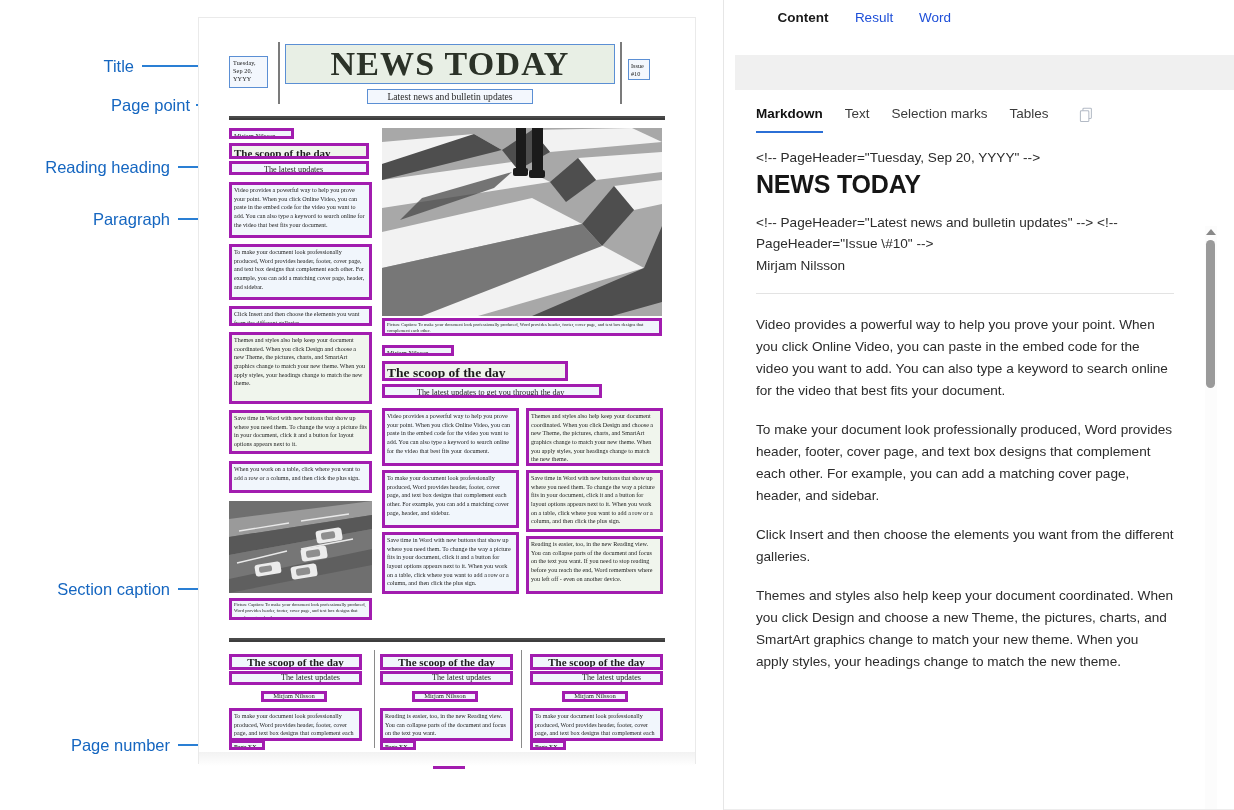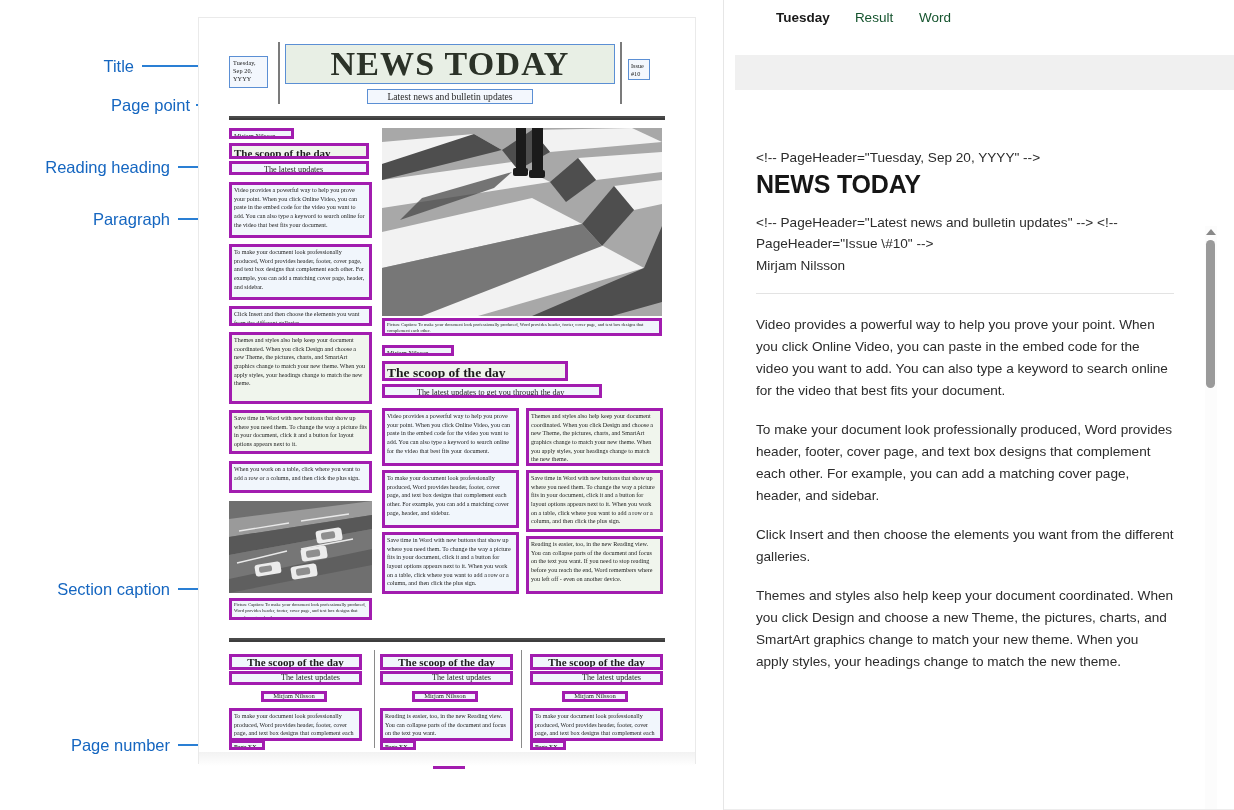--- a/index.html
+++ b/index.html
@@ -103,21 +103,21 @@
     background:#ffffff; border-left:1px solid #e6e6e6;
   }
   #tabstrip {
     position:absolute; left:0; top:55px; width:100%; height:35px;
     background:#f0f0f0;
   }
   #tabstrip-left-edge{ position:absolute; left:0; top:55px; width:11px; height:35px; background:#ffffff; }
   .tab {
     position:absolute; top:0; height:35px; padding:0 15px;
     display:flex; align-items:center; justify-content:center;
-    font-size:13.5px; color:#14532d; cursor:default;
+    font-size:13.5px; color:#1d4ed8; cursor:default;
   }
   .tab.active {
     background:#ffffff; font-weight:bold; color:#1a1a1a;
     border-radius:6px 6px 0 0;
   }
   #panel-body { position:absolute; left:0; top:90px; width:100%; height:720px; background:#ffffff; }
 
   #subtabs { position:absolute; left:32px; top:10px; height:30px; display:flex; align-items:center; gap:22px; }
   .subtab { font-size:13.5px; color:#3b3b3b; position:relative; padding-bottom:3px; cursor:default; }
   .subtab.active { font-weight:bold; color:#111; }
@@ -311,31 +311,51 @@
   </div>
   <div id="doc-page-shadow"></div>
 </div>
 
 <div id="right-pane">
 
   <div id="tabstrip"></div>
   <div id="tabstrip-left-edge"></div>
 
   <div class="tab active" style="left:40px; width:78px;">
-    <span>Tuesday</span>
+    <span>Content</span>
   </div>
   <div class="tab" style="left:118px; width:64px;">
     <span>Result</span>
   </div>
   <div class="tab" style="left:182px; width:58px;">
     <span>Word</span>
   </div>
 
   <div id="panel-body">
 
+    <div id="subtabs">
+      <div class="subtab active">
+        <span>Markdown</span>
+      </div>
+      <div class="subtab">
+        <span>Text</span>
+      </div>
+      <div class="subtab">
+        <span>Selection marks</span>
+      </div>
+      <div class="subtab">
+        <span>Tables</span>
+      </div>
+      <span class="copy-ico" style="margin-left:8px;">
+        <svg viewBox="0 0 16 17" width="15" height="16" fill="none" stroke="#9aa4b2" stroke-width="1.1">
+          <rect x="4.2" y="1.2" width="9" height="11" rx="1"></rect>
+          <rect x="1.5" y="4" width="9" height="11.5" rx="1" fill="#ffffff"></rect>
+        </svg>
+      </span>
+    </div>
 
     <div id="md-scroll">
       <p class="md-comment">&lt;!-- PageHeader="Tuesday, Sep 20, YYYY" --&gt;</p>
       <h1 class="md-h1">NEWS TODAY</h1>
       <p class="md-comment">&lt;!-- PageHeader="Latest news and bulletin updates" --&gt; &lt;!-- PageHeader="Issue \#10" --&gt;</p>
       <p class="md-name">Mirjam Nilsson</p>
       <hr class="md-hr">
       <p class="md-p">Video provides a powerful way to help you prove your point. When you click Online Video, you can paste in the embed code for the video you want to add. You can also type a keyword to search online for the video that best fits your document.</p>
       <p class="md-p">To make your document look professionally produced, Word provides header, footer, cover page, and text box designs that complement each other. For example, you can add a matching cover page, header, and sidebar.</p>
       <p class="md-p">Click Insert and then choose the elements you want from the different galleries.</p>

